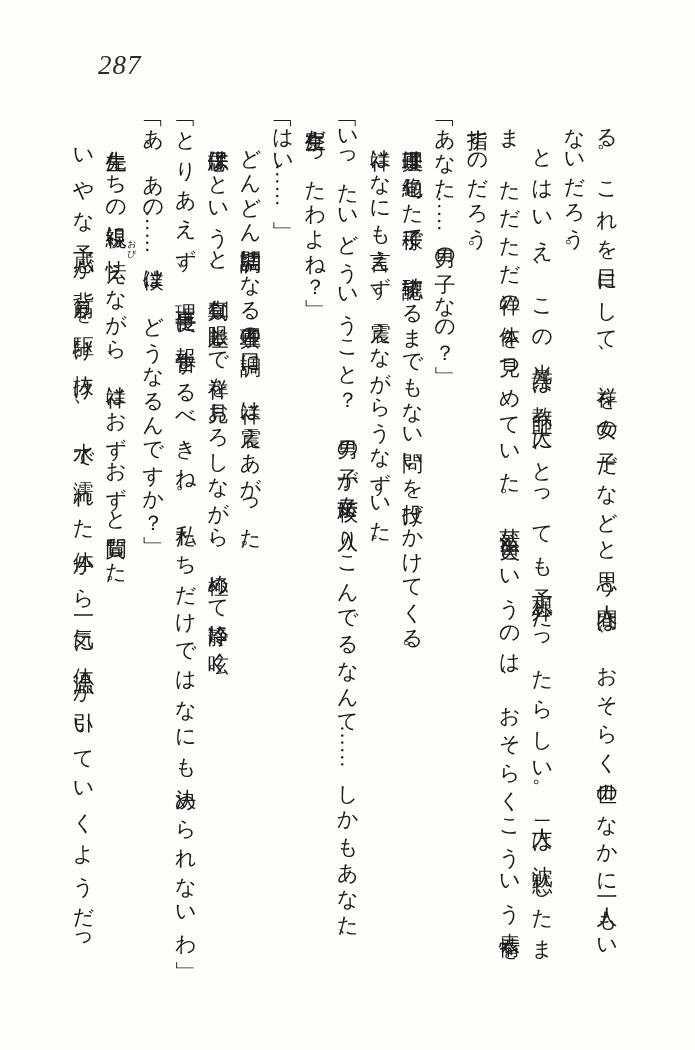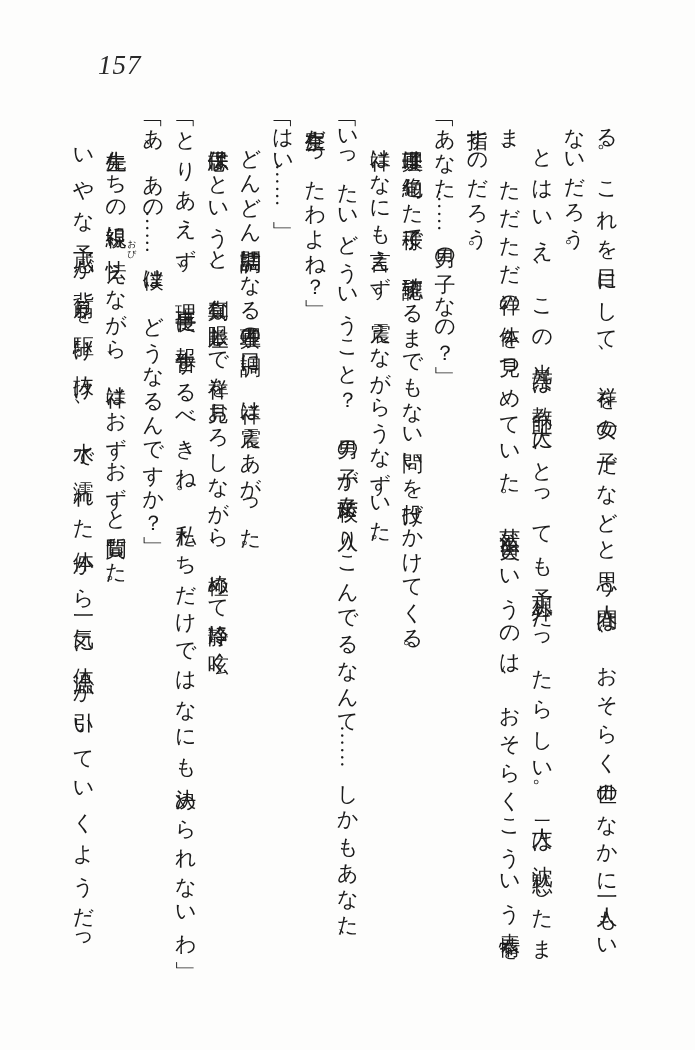--- a/index.html
+++ b/index.html
@@ -60,21 +60,21 @@
   rt {
     font-size: 9px;
     letter-spacing: 0;
     color: #1b1b1b;
   }
 </style>
 </head>
 <body>
 
 <div class="page">
-  <div class="folio">157</div>
+  <div class="folio">287</div>
   <div class="text-block" id="text-block">
       <p class="line fill">る。これを目にして、祥を女の子だなどと思う人間は、おそらく世のなかに一人もい</p>
       <p class="line">ないだろう。</p>
       <p class="line indent fill">とはいえ、この光景は教師二人にとっても予想外だったらしい。二人は沈黙したま</p>
       <p class="line fill">ま、ただただ祥の体を見つめていた。茫然自失というのは、おそらくこういう表情を</p>
       <p class="line">指すのだろう。</p>
       <p class="line">「あなた……男の子、なの？」</p>
       <p class="line indent">真理子は絶句した様子で、確認するまでもない問いを投げかけてくる。</p>
       <p class="line indent">祥はなにも言えず、震えながらうなずいた。</p>
       <p class="line fill">「いったいどういうこと？　男の子が女子校に入りこんでるなんて……しかもあなた、</p>

